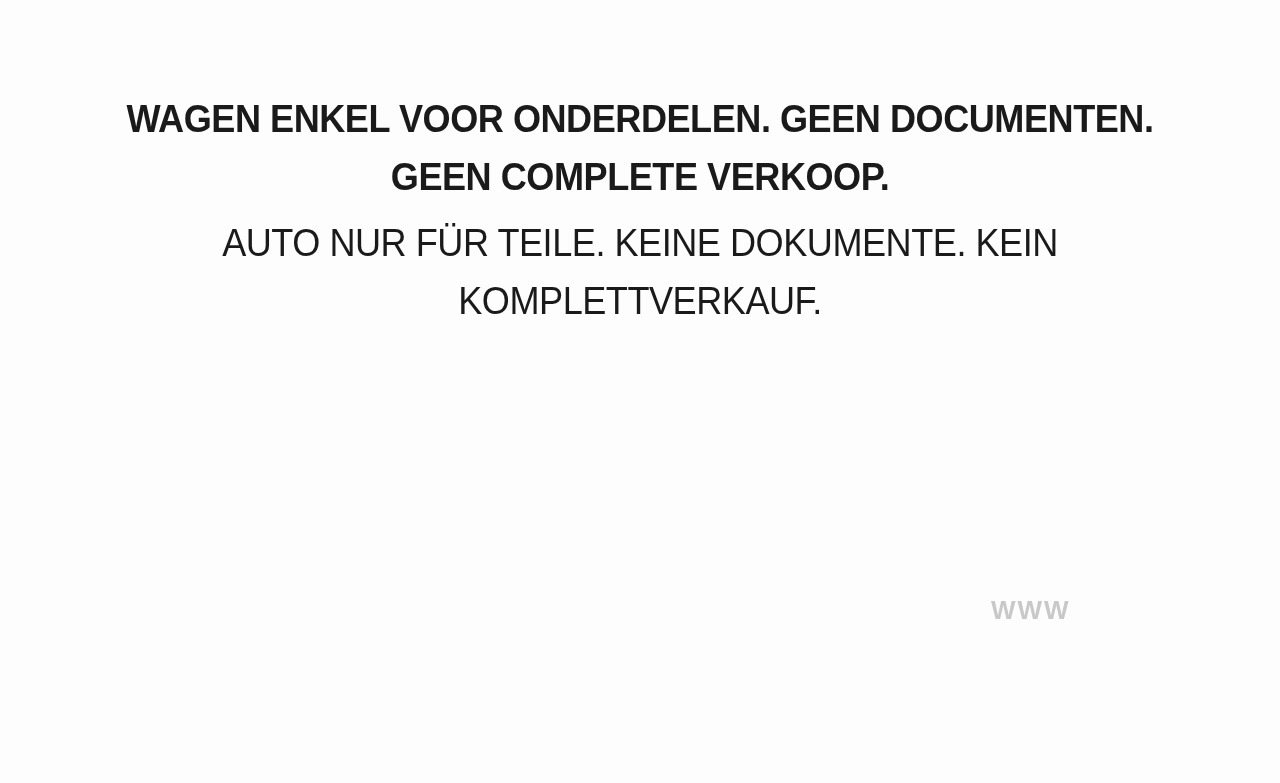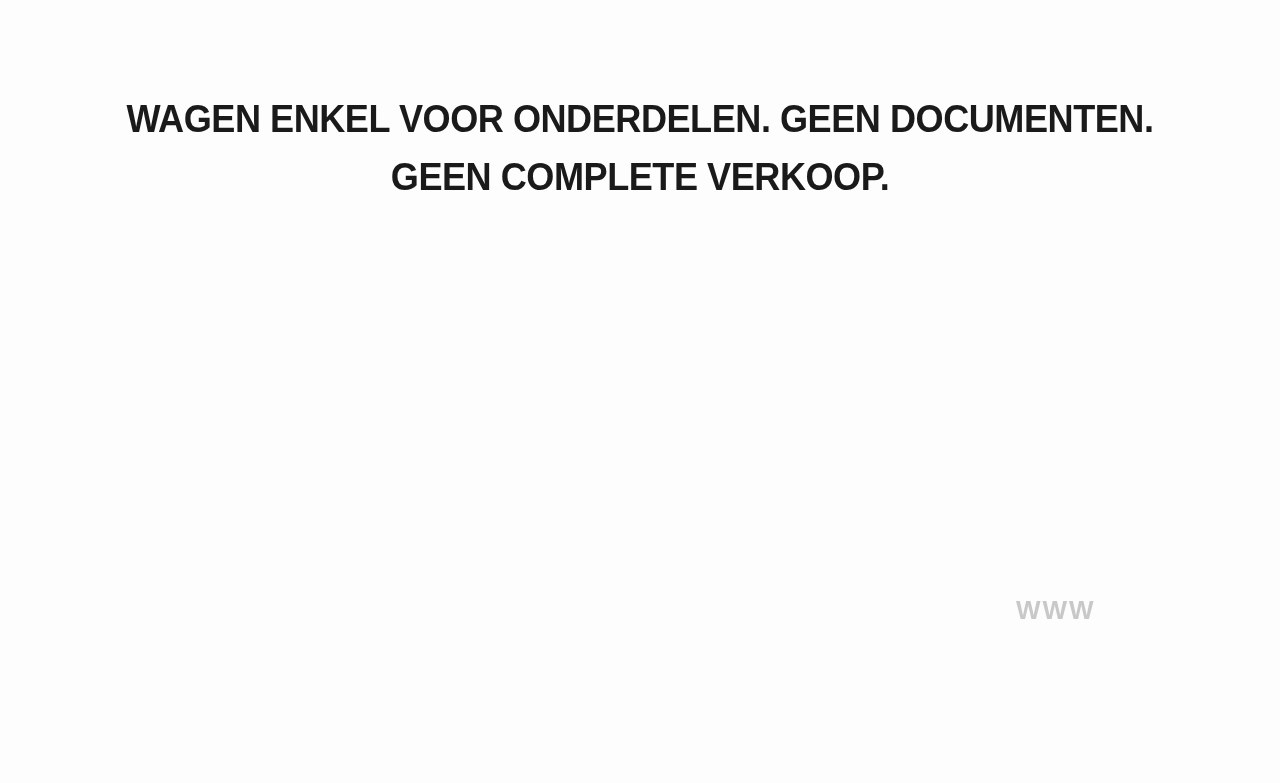--- a/index.html
+++ b/index.html
@@ -42,21 +42,21 @@
     transform-origin: 50% 50%;
   }
   .bold .line {
     font-weight: 700;
   }
   .regular .line {
     font-weight: 400;
   }
   .watermark {
     position: absolute;
-    left: 1016px;
+    left: 991px;
     top: 595px;
     z-index: 0;
     font-size: 26px;
     font-weight: 700;
     letter-spacing: 2px;
     color: var(--wm);
     opacity: 0.55;
     user-select: none;
   }
 </style>
@@ -67,15 +67,19 @@
 
   <span class="watermark">WWW</span>
 
   <section class="paragraph bold" lang="nl">
     <div class="line">WAGEN ENKEL VOOR ONDERDELEN. GEEN DOCUMENTEN.</div>
     <div class="line">GEEN COMPLETE VERKOOP.</div>
   </section>
 
 
 
+  <section class="paragraph regular" lang="de">
+    <div class="line">AUTO NUR FÜR TEILE. KEINE DOKUMENTE. KEIN</div>
+    <div class="line">KOMPLETTVERKAUF.</div>
+  </section>
 
 
 </main>
 
 </body></html>

